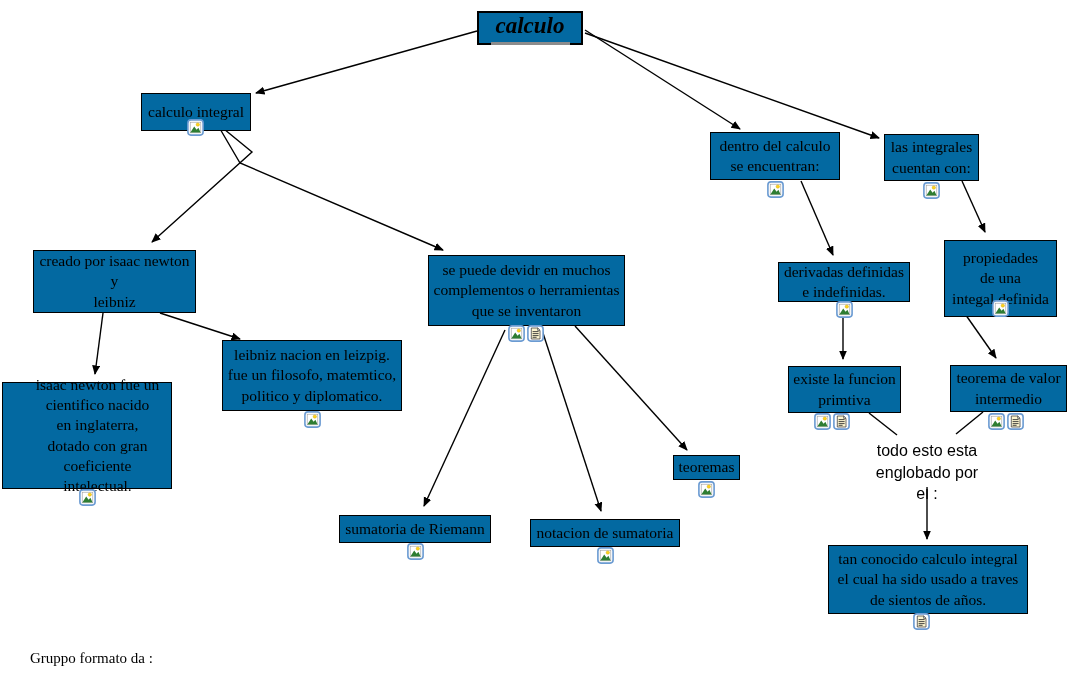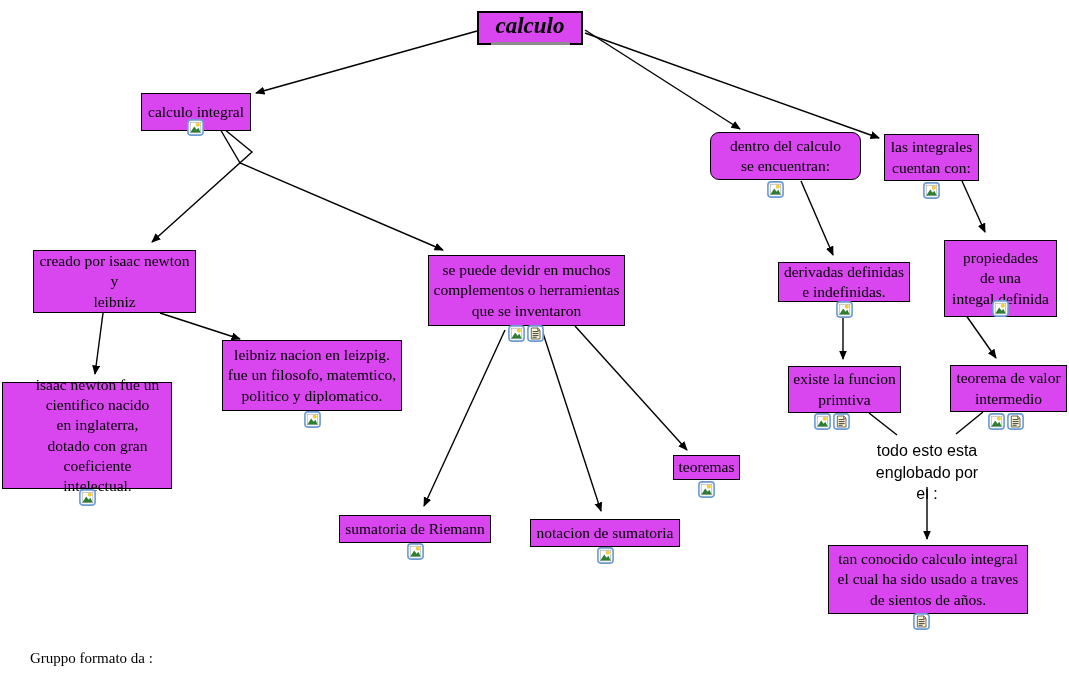--- a/index.html
+++ b/index.html
@@ -12,21 +12,21 @@
     overflow: hidden;
   }
   #connectors {
     position: absolute;
     left: 0; top: 0;
     pointer-events: none;
   }
   .node {
     position: absolute;
     box-sizing: border-box;
-    background: #d946ef;
+    background: #0369a1;
     border: 1.5px solid #000000;
     display: flex;
     align-items: center;
     justify-content: center;
     text-align: center;
     font-size: 15.5px;
     line-height: 1.3;
     color: #000000;
     padding: 1px 4px;
   }
@@ -150,21 +150,21 @@
   </div>
 
   <div class="node" style="left:530px; top:519px; width:150px; height:28px;">
     <span class="node-label">notacion de sumatoria</span>
   </div>
 
   <div class="node" style="left:673px; top:455px; width:67px; height:25px;">
     <span class="node-label">teoremas</span>
   </div>
 
-  <div class="node" style="left:710px; top:132px; width:151px; height:48px;border-radius:9px;">
+  <div class="node" style="left:710px; top:132px; width:130px; height:48px;">
     <span class="node-label">dentro del calculo
 se encuentran:</span>
   </div>
 
   <div class="node" style="left:884px; top:134px; width:95px; height:47px;">
     <span class="node-label">las integrales
 cuentan con:</span>
   </div>
 
   <div class="node" style="left:778px; top:262px; width:132px; height:40px;">

